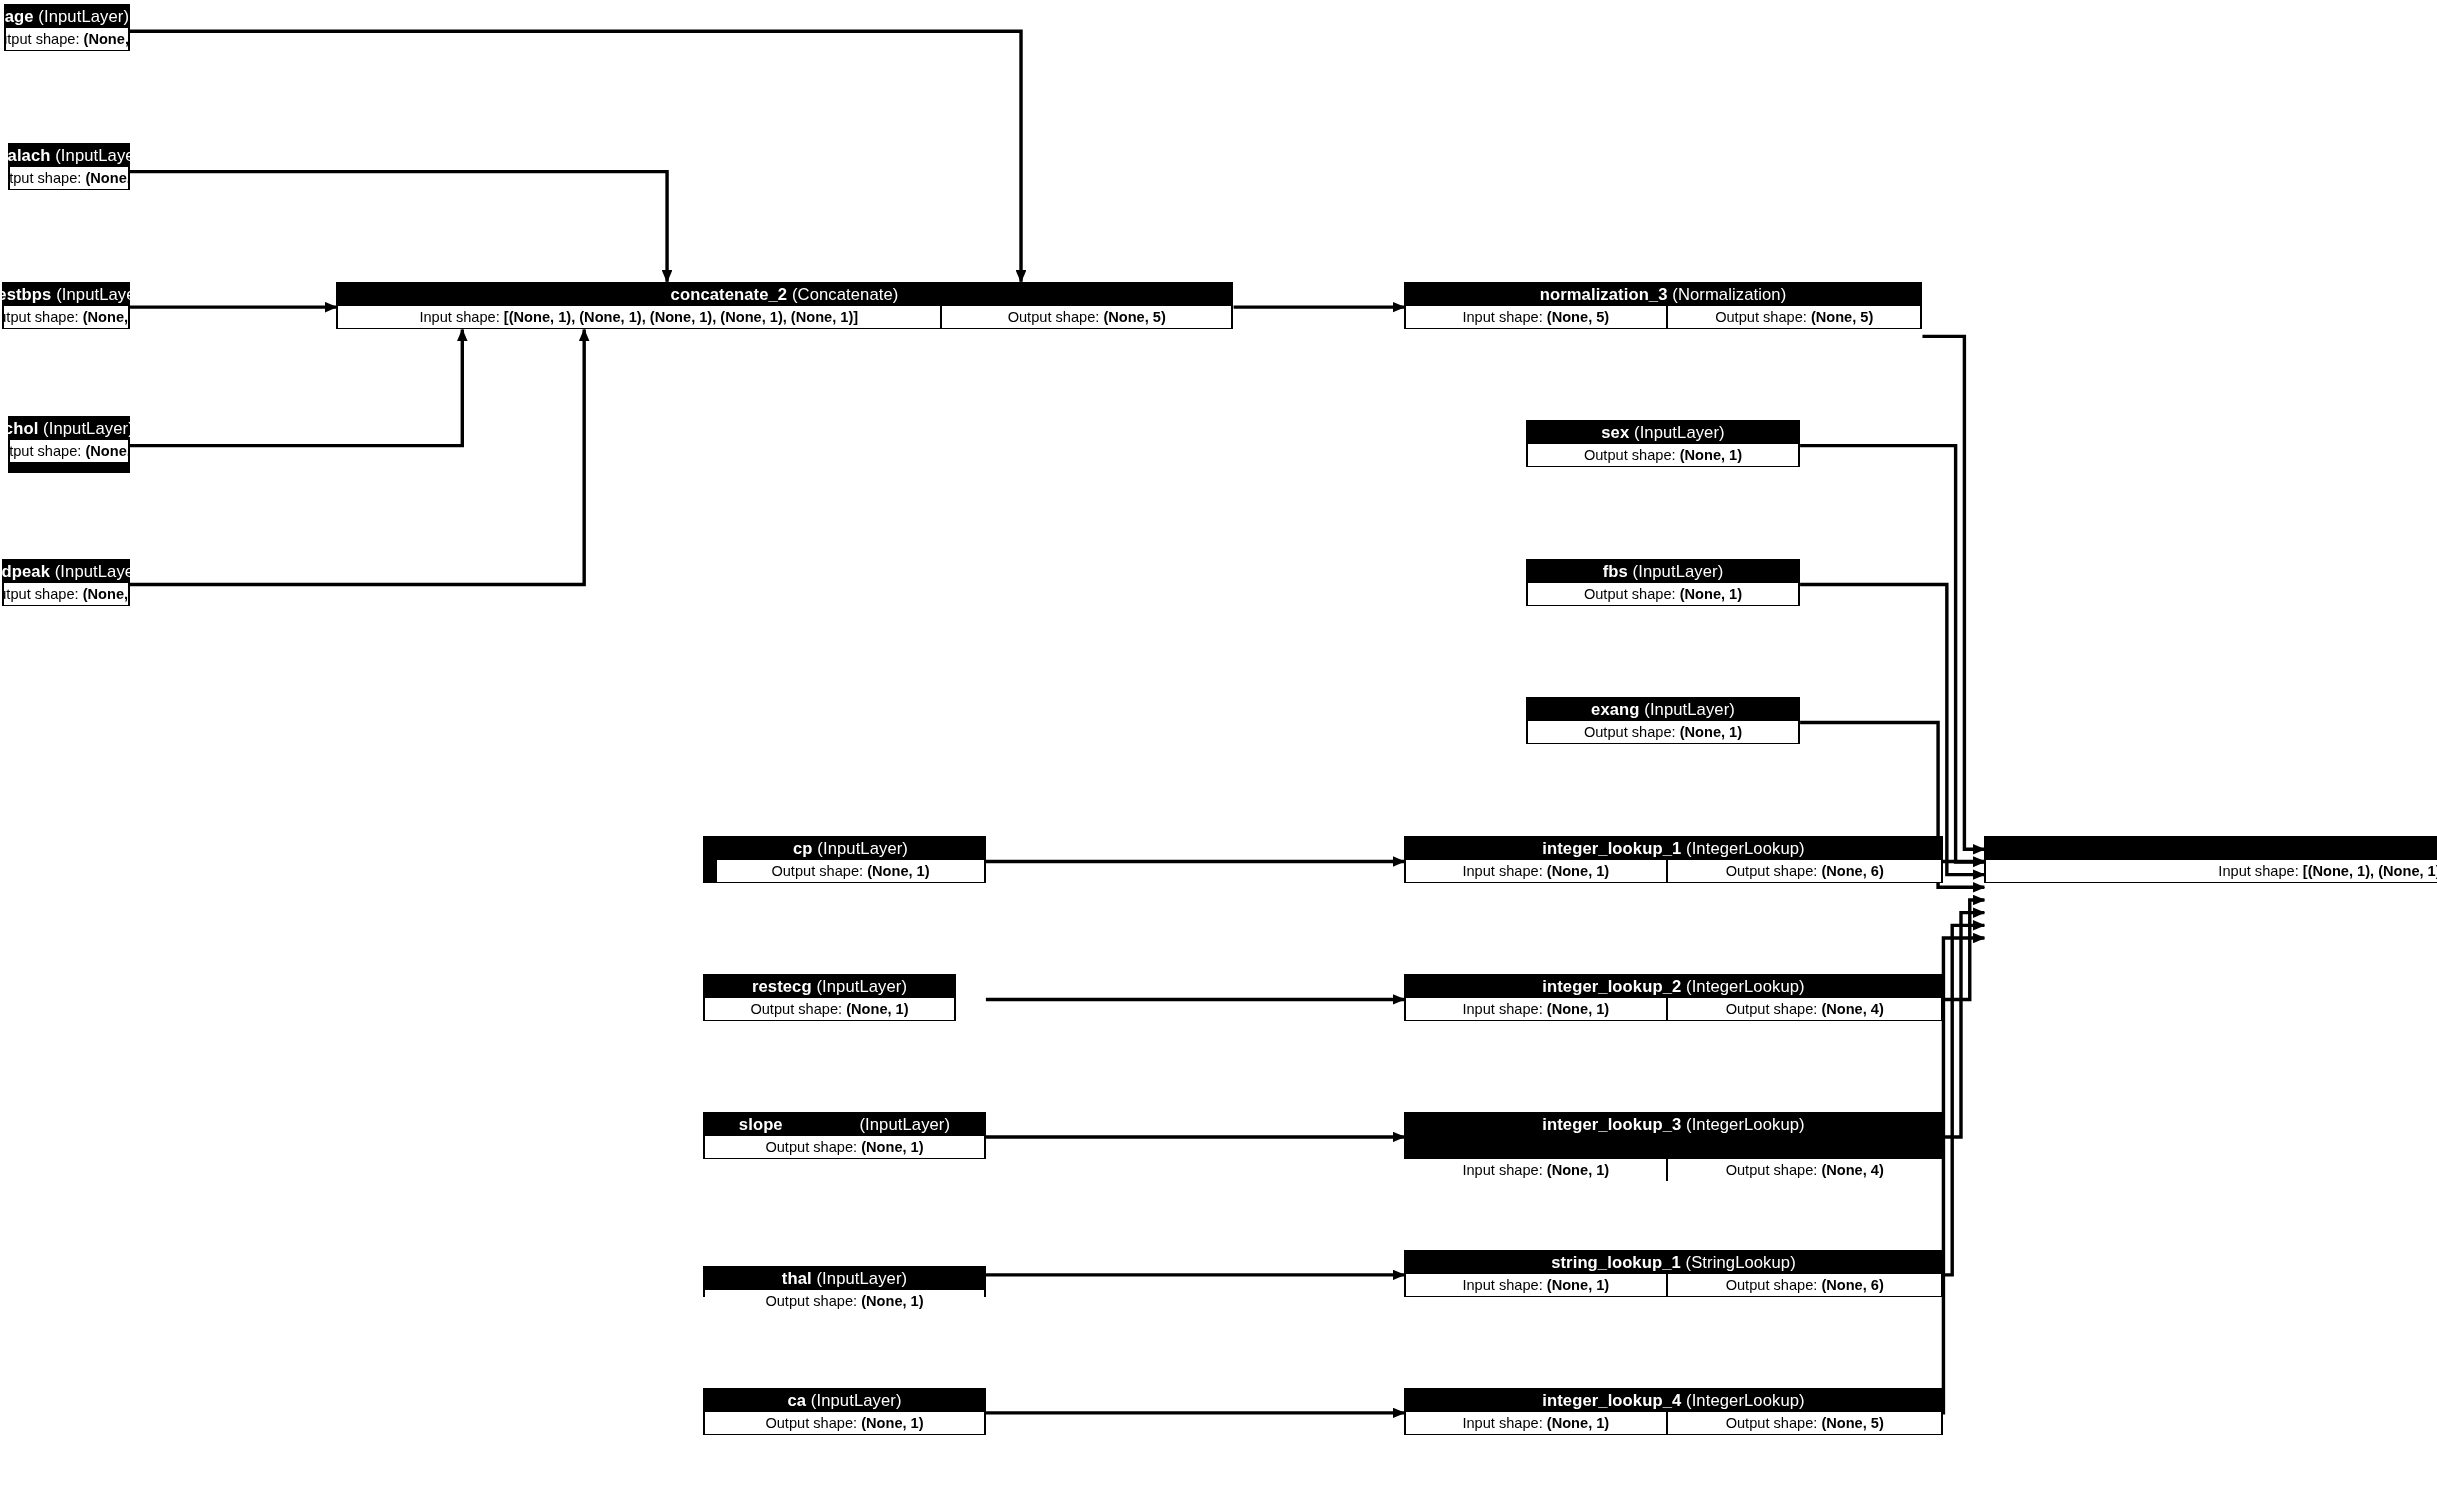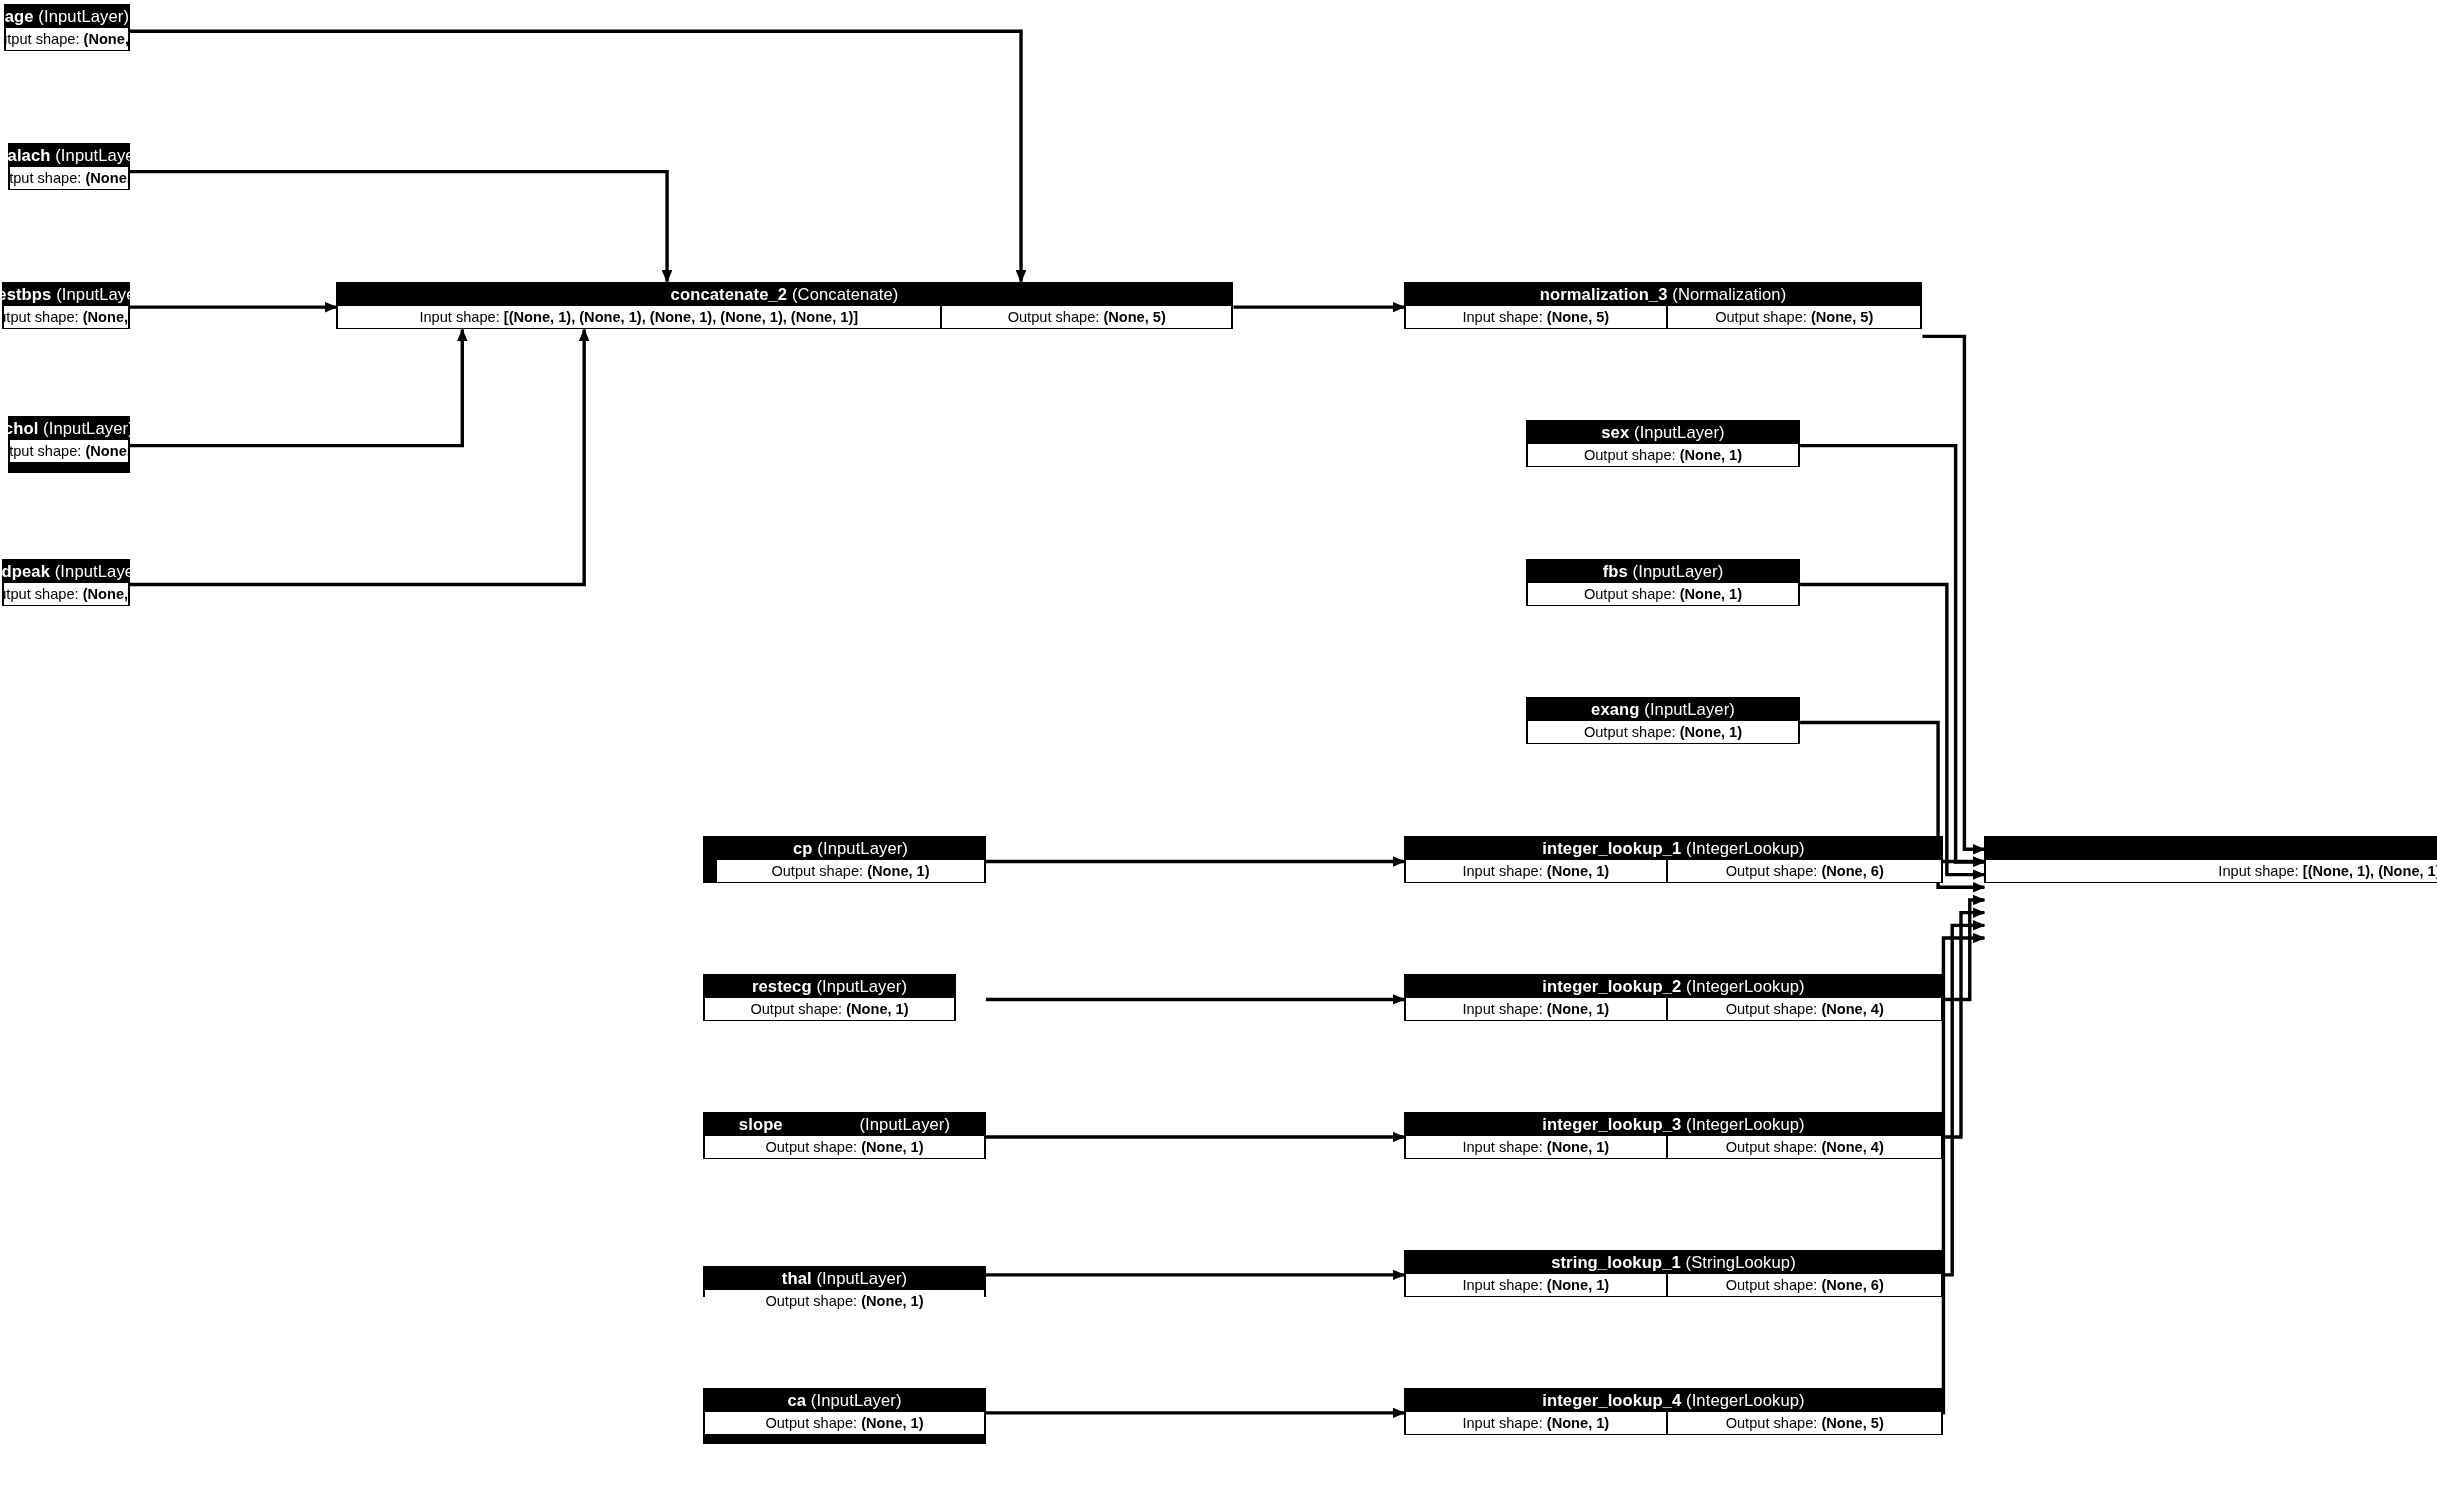--- a/index.html
+++ b/index.html
@@ -239,21 +239,21 @@
 
   <div class="node" style="left:703px;top:1250px;width:283px;height:31px;margin-top:16px;">
     <div class="node-title" style="height:22.4px;">
       <b>thal</b>&nbsp;<span class="cls">(<span>InputLayer</span>)</span>
     </div>
     <div class="node-shapes" style="height:21.5px;">
       <div class="shape-cell"><span>Output shape:</span>&nbsp;<b>(None, 1)</b></div>
     </div>
   </div>
 
-  <div class="node" style="left:703px;top:1388px;width:283px;height:56px;">
+  <div class="node" style="left:703px;top:1388px;width:283px;height:47px;">
     <div class="node-title" style="height:22.4px;">
       <b>ca</b>&nbsp;<span class="cls">(<span>InputLayer</span>)</span>
     </div>
     <div class="node-shapes" style="height:21.5px;">
       <div class="shape-cell"><span>Output shape:</span>&nbsp;<b>(None, 1)</b></div>
     </div>
   </div>
 
   <div class="node" style="left:1404px;top:836px;width:539px;height:47px;">
     <div class="node-title" style="height:22.4px;">
@@ -268,21 +268,21 @@
   <div class="node" style="left:1404px;top:974px;width:539px;height:47px;">
     <div class="node-title" style="height:22.4px;">
       <b>integer_lookup_2</b>&nbsp;<span class="cls">(<span>IntegerLookup</span>)</span>
     </div>
     <div class="node-shapes" style="height:21.5px;">
       <div class="shape-cell" style="flex:0 0 246px;"><span>Input shape:</span>&nbsp;<b>(None, 1)</b></div>
       <div class="shape-cell"><span>Output shape:</span>&nbsp;<b>(None, 4)</b></div>
     </div>
   </div>
 
-  <div class="node" style="left:1404px;top:1112px;width:539px;height:47px;">
+  <div class="node" style="left:1404px;top:1112px;width:539px;height:47px;gap:23px;">
     <div class="node-title" style="height:22.4px;">
       <b>integer_lookup_3</b>&nbsp;<span class="cls">(<span>IntegerLookup</span>)</span>
     </div>
     <div class="node-shapes" style="height:21.5px;">
       <div class="shape-cell" style="flex:0 0 246px;"><span>Input shape:</span>&nbsp;<b>(None, 1)</b></div>
       <div class="shape-cell"><span>Output shape:</span>&nbsp;<b>(None, 4)</b></div>
     </div>
   </div>
 
   <div class="node" style="left:1404px;top:1250px;width:539px;height:47px;">

